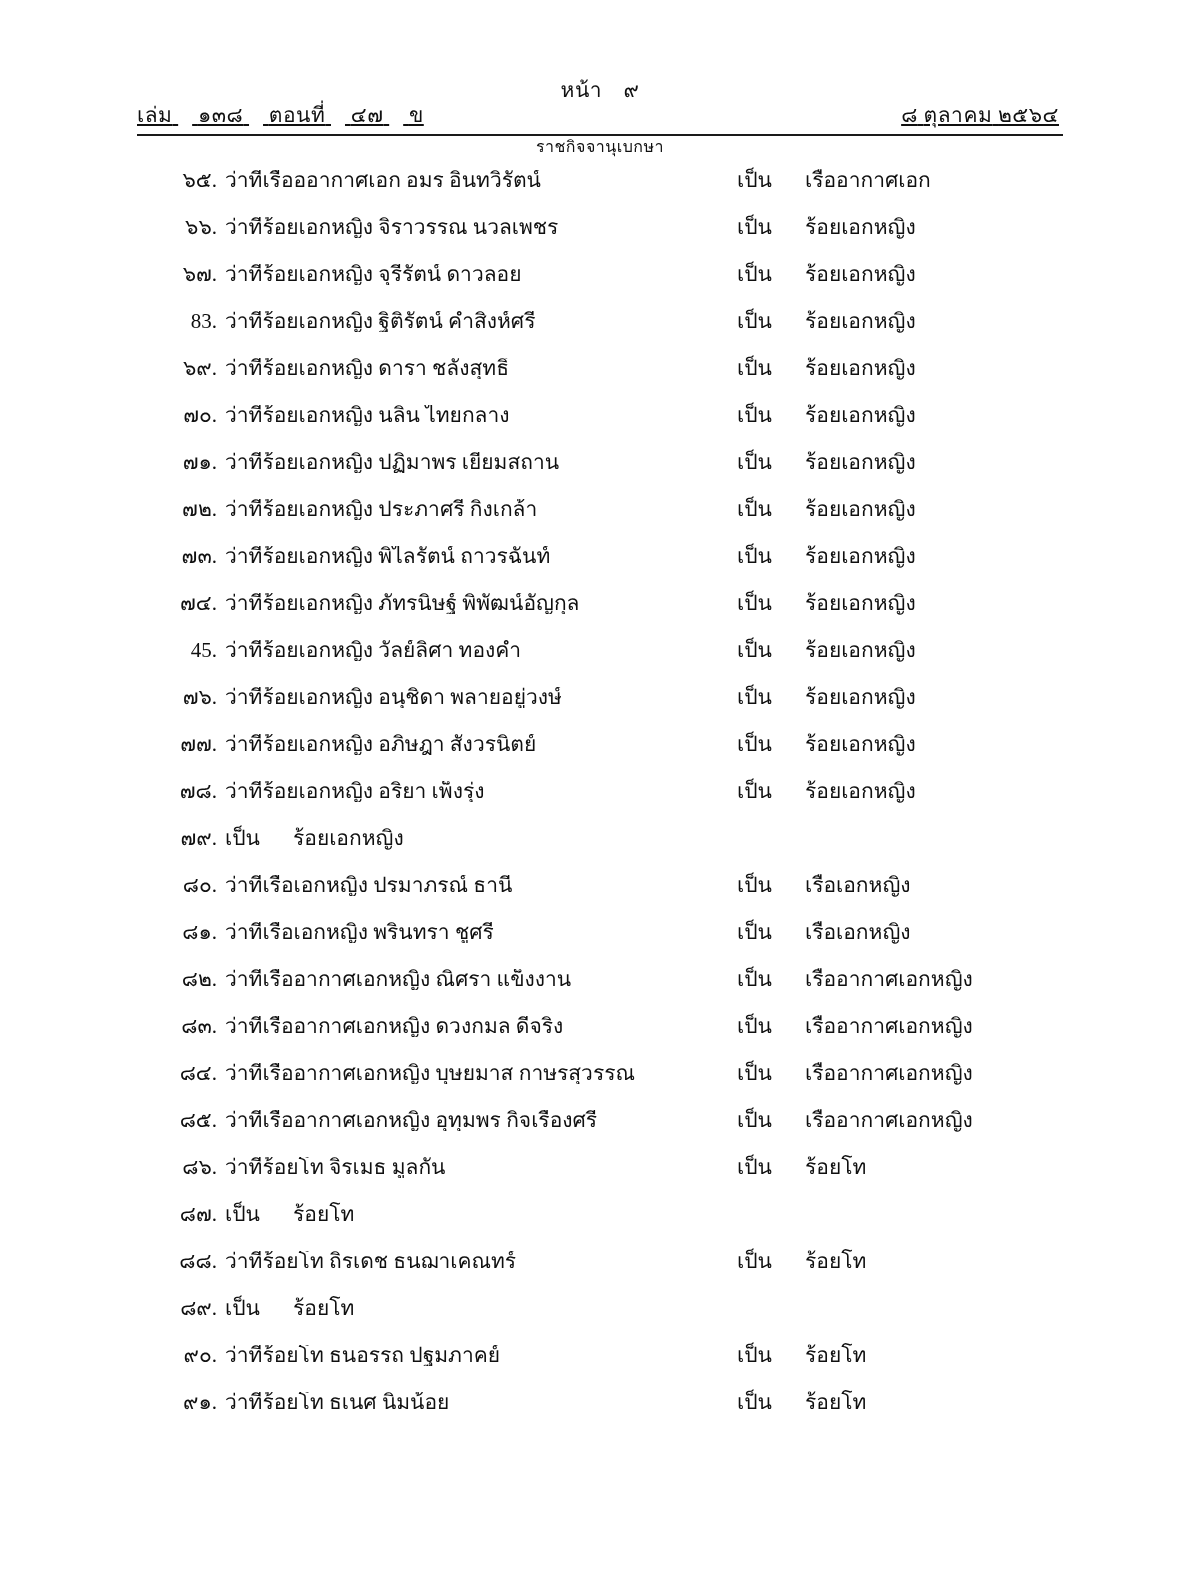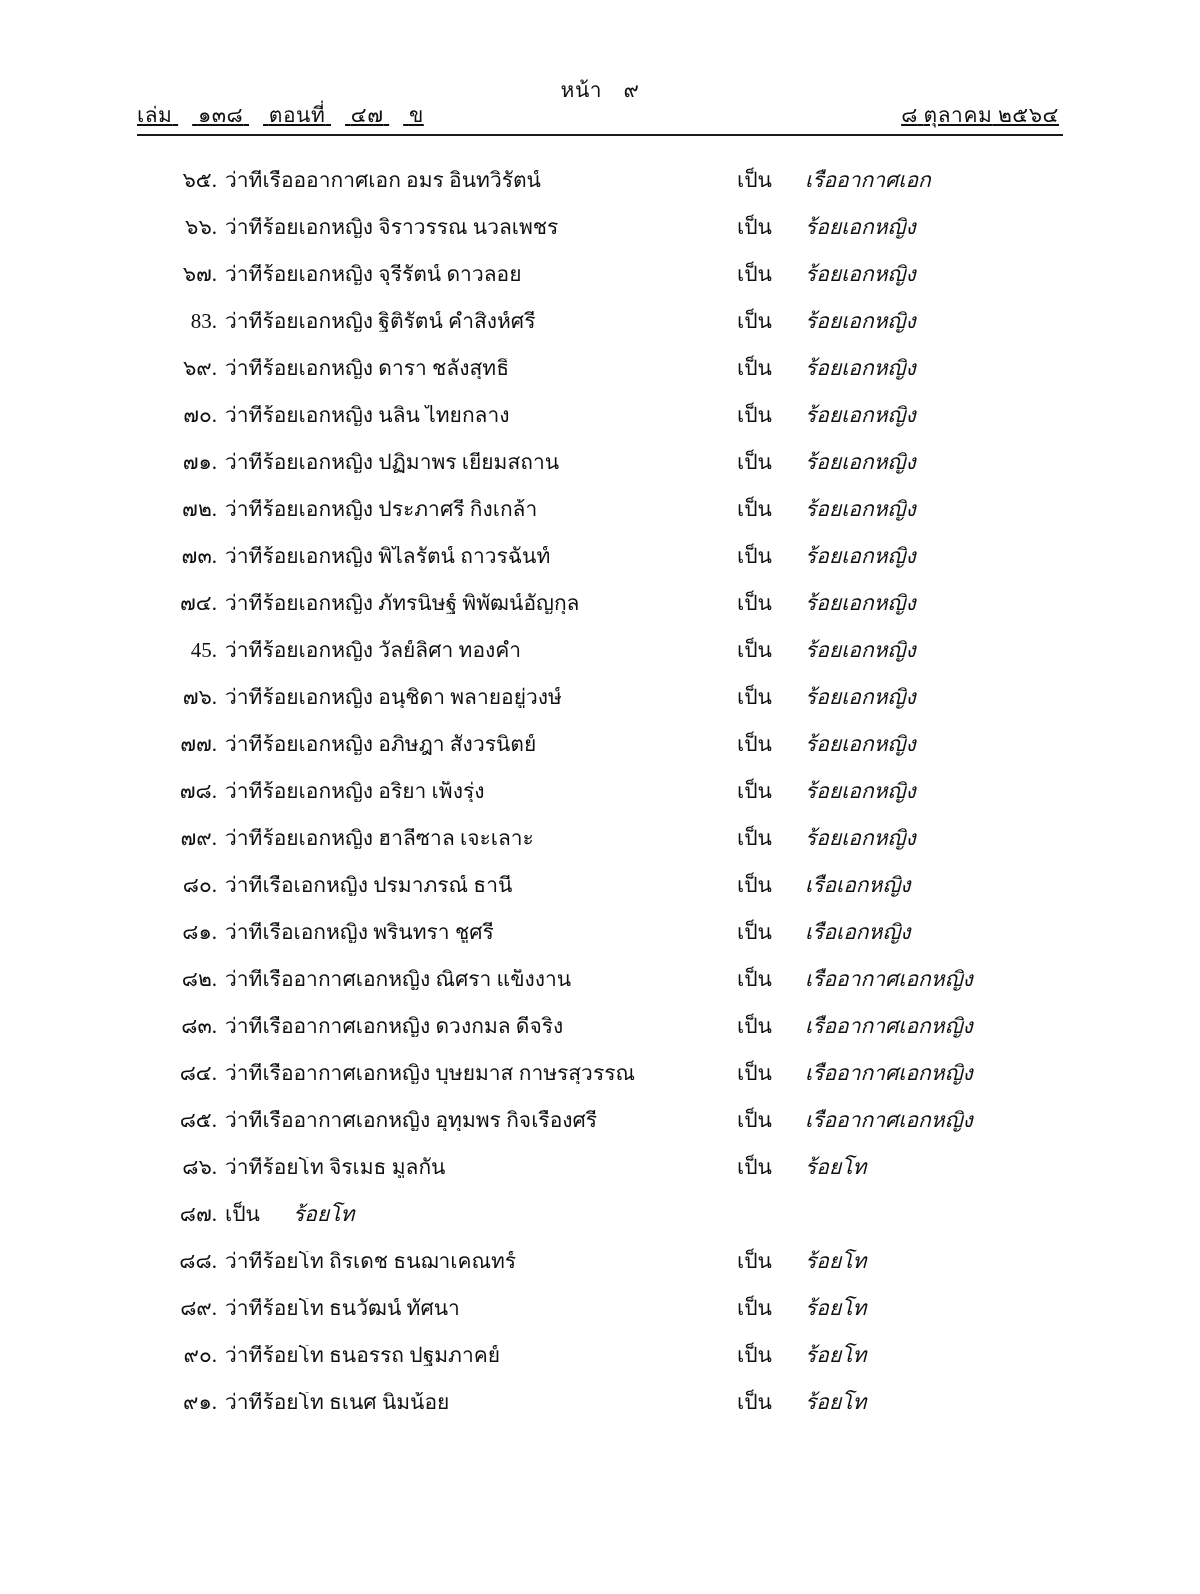--- a/index.html
+++ b/index.html
@@ -97,21 +97,20 @@
     overflow: hidden;
   }
   .col-as {
     width: 68px;
     flex: 0 0 auto;
     white-space: nowrap;
   }
   .col-rank {
     flex: 1 1 auto;
     white-space: nowrap;
-    font-style: italic;
   }
   .name-gap { display: inline-block; width: 10px; }
 </style>
 </head>
 <body>
 
 <div class="page">
 
   <div class="header">
     <div class="header-page-label">
@@ -134,20 +133,23 @@
           <span>ข</span>
         </div>
         <div class="header-right">
           <span>๘</span>
           <span class="sp"></span>
           <span>ตุลาคม</span>
           <span class="sp"></span>
           <span>๒๕๖๔</span>
         </div>
       </div>
+      <div class="header-center">
+        <span>ราชกิจจานุเบกษา</span>
+      </div>
     </div>
     <div class="header-rule"></div>
   </div>
 
   <div class="entries" id="entries">
       <div class="entry-row">
         <div class="col-num">๖๕.</div>
         <div class="col-name">ว่าที่เรือออากาศเอก อมร  อินทวิรัตน์</div>
         <div class="col-as">เป็น</div>
         <div class="col-rank">เรืออากาศเอก</div>
@@ -225,21 +227,20 @@
         <div class="col-rank">ร้อยเอกหญิง</div>
       </div>
       <div class="entry-row">
         <div class="col-num">๗๘.</div>
         <div class="col-name">ว่าที่ร้อยเอกหญิง อริยา  เพ็งรุ่ง</div>
         <div class="col-as">เป็น</div>
         <div class="col-rank">ร้อยเอกหญิง</div>
       </div>
       <div class="entry-row">
         <div class="col-num">๗๙.</div>
-        <div class="col-name">ว่าที่ร้อยเอกหญิง ฮาลีซาล  เจะเลาะ</div>
         <div class="col-as">เป็น</div>
         <div class="col-rank">ร้อยเอกหญิง</div>
       </div>
       <div class="entry-row">
         <div class="col-num">๘๐.</div>
         <div class="col-name">ว่าที่เรือเอกหญิง ปรมาภรณ์  ธานี</div>
         <div class="col-as">เป็น</div>
         <div class="col-rank">เรือเอกหญิง</div>
       </div>
       <div class="entry-row">
@@ -284,21 +285,20 @@
         <div class="col-rank">ร้อยโท</div>
       </div>
       <div class="entry-row">
         <div class="col-num">๘๘.</div>
         <div class="col-name">ว่าที่ร้อยโท ถิรเดช  ธนฌาเคณทร์</div>
         <div class="col-as">เป็น</div>
         <div class="col-rank">ร้อยโท</div>
       </div>
       <div class="entry-row">
         <div class="col-num">๘๙.</div>
-        <div class="col-name">ว่าที่ร้อยโท ธนวัฒน์  ทัศนา</div>
         <div class="col-as">เป็น</div>
         <div class="col-rank">ร้อยโท</div>
       </div>
       <div class="entry-row">
         <div class="col-num">๙๐.</div>
         <div class="col-name">ว่าที่ร้อยโท ธนอรรถ  ปฐมภาคย์</div>
         <div class="col-as">เป็น</div>
         <div class="col-rank">ร้อยโท</div>
       </div>
       <div class="entry-row">

